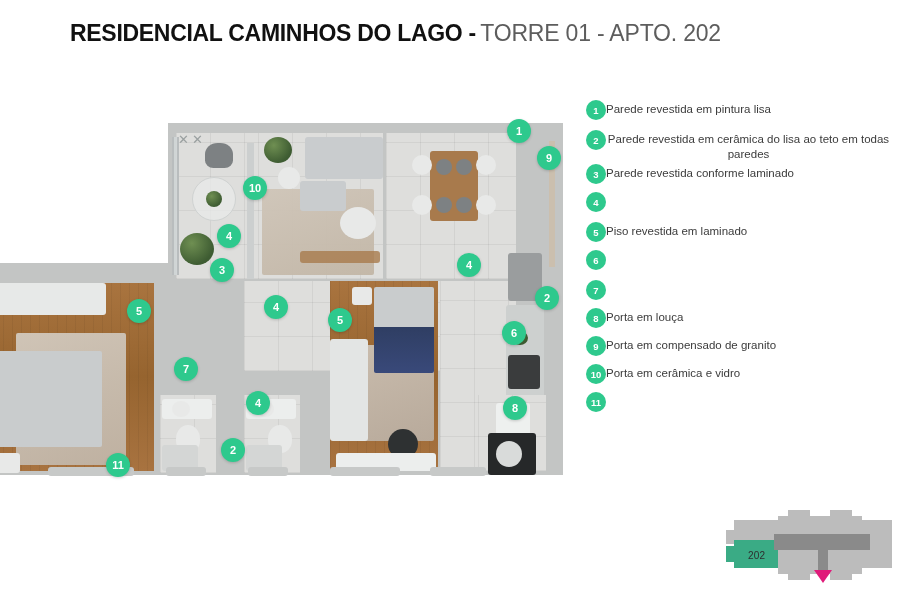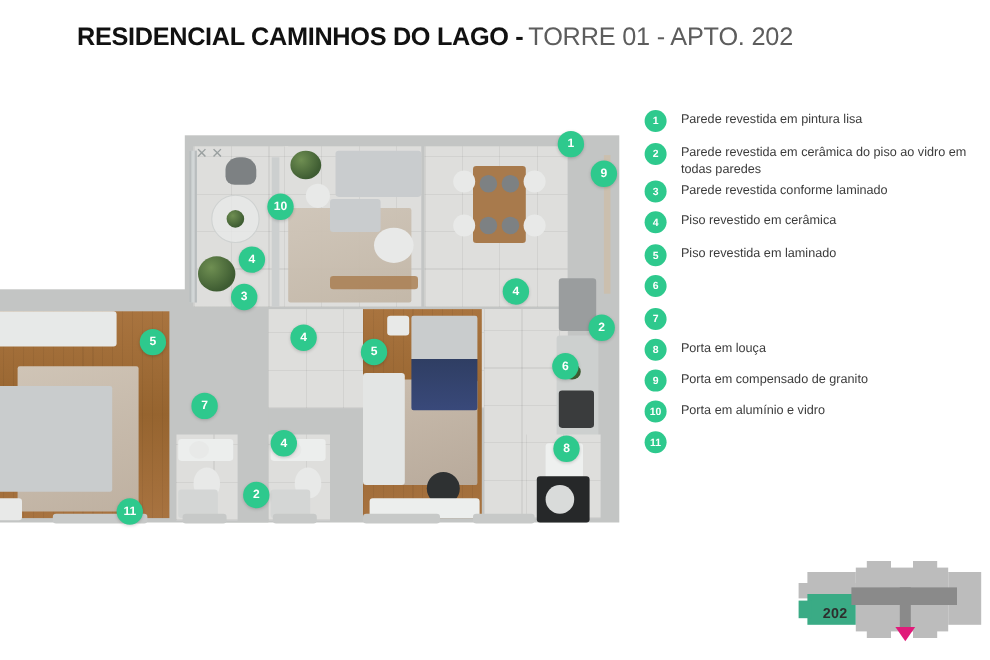--- a/index.html
+++ b/index.html
@@ -161,48 +161,48 @@
     font-size: 9.5px;
     font-weight: bold;
     display: flex;
     align-items: center;
     justify-content: center;
     margin-top: 0px;
     cursor: pointer;
     user-select: none;
   }
   .legend-text {
-    margin-left: 13px;
     font-size: 11.5px;
     color: #3b3b3b;
     line-height: 1.32;
     font-weight: 400;
     padding-top: 2px;
+    text-align: center;
   }
 
   
   #minimap {
     position: absolute;
     left: 726px;
     top: 508px;
     width: 166px;
     height: 80px;
   }
   .mm {
     position: absolute;
     background: #bcbcbc;
   }
   .mm.dark { background: #8a8a8a; }
   .mm.unit {
     background: #3aab85;
   }
   .mm-label {
     position: absolute;
-    font-size: 13px;
-    font-weight: bold;
+    font-size: 10px;
+    font-weight: normal;
     color: #2e2e2e;
     letter-spacing: .2px;
   }
   .mm-arrow {
     position: absolute;
     width: 0; height: 0;
     border-left: 9px solid transparent;
     border-right: 9px solid transparent;
     border-bottom: 13px solid #e01b7a;
   }
@@ -323,29 +323,28 @@
       </div>
   </div>
 
   <div id="legend">
       <div class="legend-row" style="top: 4px;">
         <div class="legend-badge">1</div>
         <div class="legend-text">Parede revestida em pintura lisa</div>
       </div>
       <div class="legend-row" style="top: 34px;">
         <div class="legend-badge">2</div>
-        <div class="legend-text">Parede revestida em cerâmica do piso ao vidro em todas paredes</div>
+        <div class="legend-text">Parede revestida em cerâmica do lisa ao teto em todas paredes</div>
       </div>
       <div class="legend-row" style="top: 68px;">
         <div class="legend-badge">3</div>
         <div class="legend-text">Parede revestida conforme laminado</div>
       </div>
       <div class="legend-row" style="top: 96px;">
         <div class="legend-badge">4</div>
-        <div class="legend-text">Piso revestido em cerâmica</div>
       </div>
       <div class="legend-row" style="top: 126px;">
         <div class="legend-badge">5</div>
         <div class="legend-text">Piso revestida em laminado</div>
       </div>
       <div class="legend-row" style="top: 154px;">
         <div class="legend-badge">6</div>
       </div>
       <div class="legend-row" style="top: 184px;">
         <div class="legend-badge">7</div>
@@ -353,21 +352,21 @@
       <div class="legend-row" style="top: 212px;">
         <div class="legend-badge">8</div>
         <div class="legend-text">Porta em louça</div>
       </div>
       <div class="legend-row" style="top: 240px;">
         <div class="legend-badge">9</div>
         <div class="legend-text">Porta em compensado de granito</div>
       </div>
       <div class="legend-row" style="top: 268px;">
         <div class="legend-badge">10</div>
-        <div class="legend-text">Porta em alumínio e vidro</div>
+        <div class="legend-text">Porta em cerâmica e vidro</div>
       </div>
       <div class="legend-row" style="top: 296px;">
         <div class="legend-badge">11</div>
       </div>
     </div>
 
   <div id="minimap">
 
     <div class="mm" style="left:8px; top:12px; width:44px; height:20px;"></div>
     <div class="mm" style="left:0px; top:22px; width:52px; height:14px;"></div>

